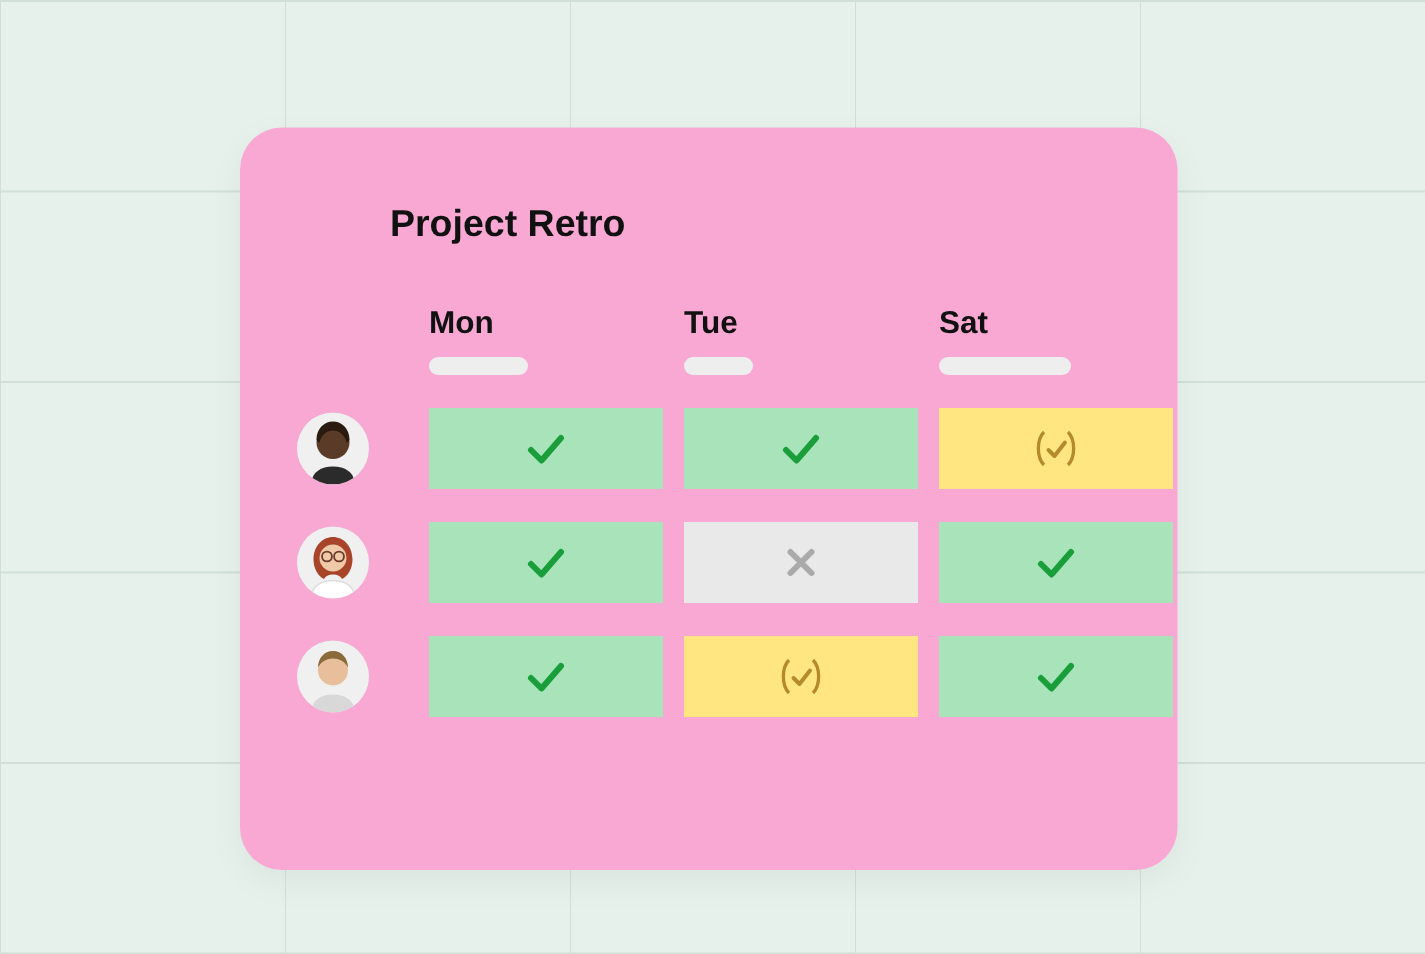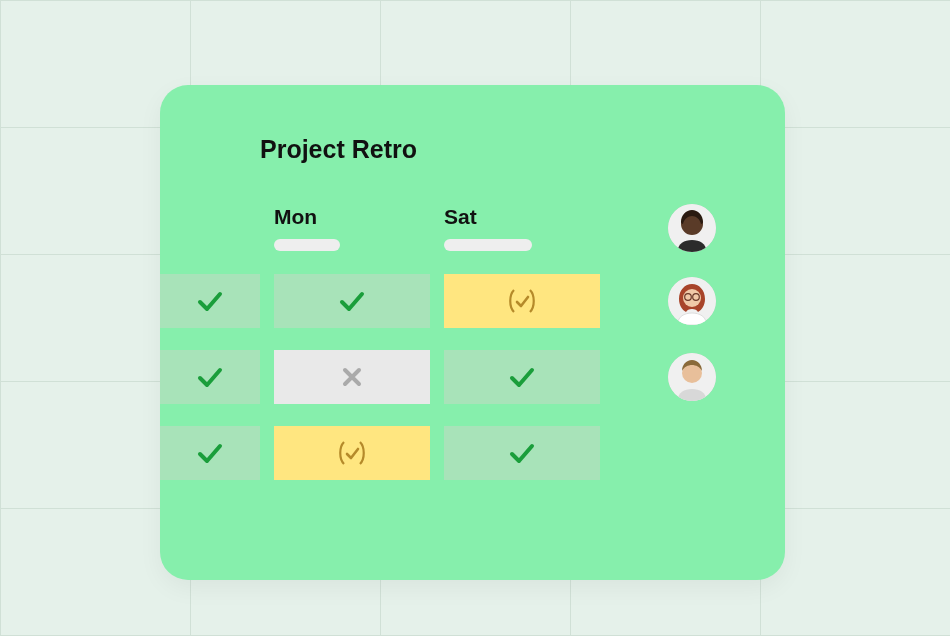--- a/index.html
+++ b/index.html
@@ -26,39 +26,40 @@
         linear-gradient(to bottom, #d0e0d6 1px, transparent 1px);
       background-size: 190px 127px;
       background-position: 0 0;
     }
     .card {
       position: absolute;
       left: 160px;
       top: 85px;
       width: 625px;
       height: 495px;
-      background: #86efac;
+      background: #f9a8d4;
       border-radius: 28px;
       box-shadow: 0 8px 24px rgba(0,0,0,0.05);
       padding: 50px 0 36px 0;
     }
     .title {
       font-size: 25px;
       font-weight: 600;
       color: #111;
       margin-left: 100px;
       margin-bottom: 40px;
     }
     .grid {
       display: grid;
       grid-template-columns: 100px 156px 156px 156px;
       column-gap: 14px;
       row-gap: 22px;
       align-items: center;
       padding-left: 0;
+      margin-left: 12px;
     }
     .grid .spacer-lead { width: 100px; }
     .col-head {
       display: flex;
       flex-direction: column;
       align-items: flex-start;
       gap: 10px;
     }
     .col-head-label {
       font-size: 21px;
@@ -107,20 +108,24 @@
 
   <div class="grid">
 
     <div class="spacer-lead"></div>
 
     <div class="col-head">
       <div class="col-head-label">Mon</div>
       <div class="col-head-pill"></div>
     </div>
 
+    <div class="col-head">
+      <div class="col-head-label">Tue</div>
+      <div class="col-head-pill" style="width:46px"></div>
+    </div>
 
     <div class="col-head">
       <div class="col-head-label">Sat</div>
       <div class="col-head-pill" style="width:88px"></div>
     </div>
 
     <div class="avatar" title="Person 1">
       <svg viewBox="0 0 48 48">
         <circle cx="24" cy="24" r="24" fill="#f0f0f0"></circle>
         <path d="M24 36c-8 0-14 4-14 10v2h28v-2c0-6-6-10-14-10z" fill="#2b2b2b"></path>

